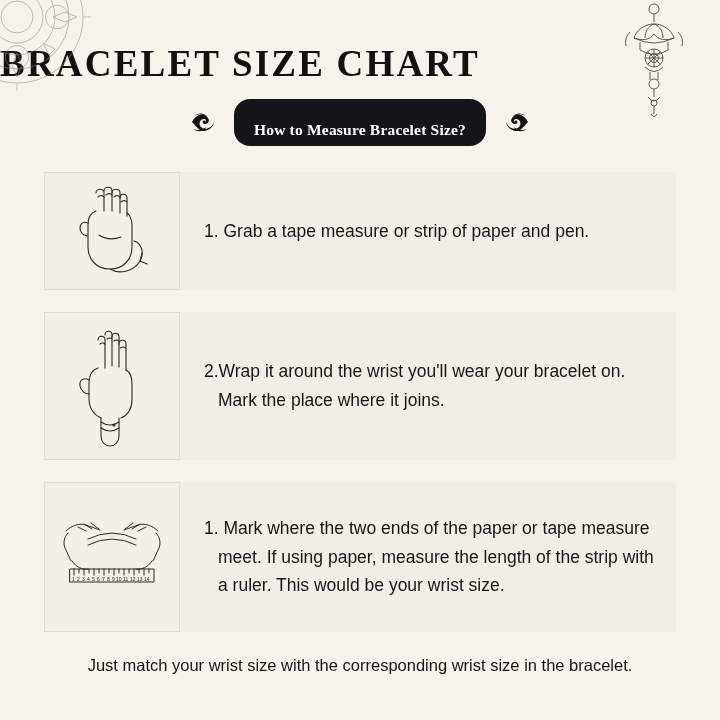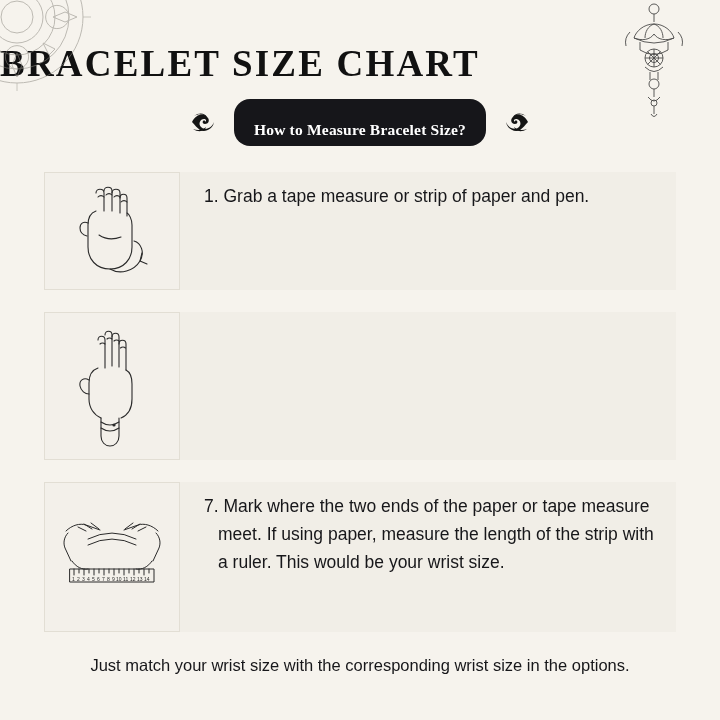--- a/index.html
+++ b/index.html
@@ -98,20 +98,21 @@
     box-sizing: border-box;
     display: flex;
     align-items: center;
     justify-content: center;
   }
   .step-figure svg { display: block; }
 
   .step-text {
     flex: 1 1 auto;
     display: flex;
+    align-items: center;
     padding: 10px 18px 10px 24px;
     font-size: 17.5px;
     line-height: 1.62;
     color: #17171a;
   }
   .step-text p { margin: 0; }
   .step-text .hang {
     display: block;
     text-indent: -14px;
     padding-left: 14px;
@@ -245,20 +246,23 @@
           <path d="M46 46 c-6 2 -9 8 -9 15 l0 16 c0 9 5 16 12 19"></path>
           <path d="M74 48 c4 2 6 8 6 14 l0 15 c0 9 -4 16 -11 19"></path>
           <path d="M37 58 c-5 -3 -10 0 -9 6 c1 5 5 8 9 8"></path>
           <path d="M49 96 l0 18 c0 6 4 10 9 10 c5 0 9 -4 9 -10 l0 -18"></path>
           <path d="M49 100 q9 6 18 0"></path>
           <path d="M49 106 q9 6 18 0"></path>
           <circle cx="62" cy="103" r="1.6" fill="#2a2a2a" stroke="none"></circle>
         </g>
       </svg>
     </div>
+    <div class="step-text">
+      <p class="hang">2.Wrap it around the wrist you'll wear your bracelet on. Mark the place where it joins.</p>
+    </div>
   </div>
 
   <div class="step tallest">
     <div class="step-figure">
       <svg width="128" height="120" viewBox="0 0 128 120">
         <g fill="none" stroke="#2a2a2a" stroke-width="1" stroke-linecap="round" stroke-linejoin="round">
 
           <path d="M18 34 c6 -6 14 -8 20 -6 l14 5"></path>
           <path d="M20 36 c-4 4 -5 10 -3 15 l6 13"></path>
           <path d="M30 30 l8 4 M36 27 l8 5 M43 26 l8 6"></path>
@@ -287,19 +291,19 @@
             <text x="64" y="84">9</text>
           <text x="68" y="84">10</text>
             <text x="75" y="84">11</text>
             <text x="82" y="84">12</text>
           <text x="89" y="84">13</text>
             <text x="96" y="84">14</text>
         </g>
       </svg>
     </div>
     <div class="step-text">
-      <p class="hang">7. Mark where the two ends of the paper or tape measure meet. If using paper, measure the length of the strip with a ruler. This would be your wrist size.</p>
+      <p class="hang">1. Mark where the two ends of the paper or tape measure meet. If using paper, measure the length of the strip with a ruler. This would be your wrist size.</p>
     </div>
   </div>
 
 </div>
 
-<div class="footer">Just match your wrist size with the corresponding wrist size in the options.</div>
+<div class="footer">Just match your wrist size with the corresponding wrist size in the bracelet.</div>
 
 </body></html>

